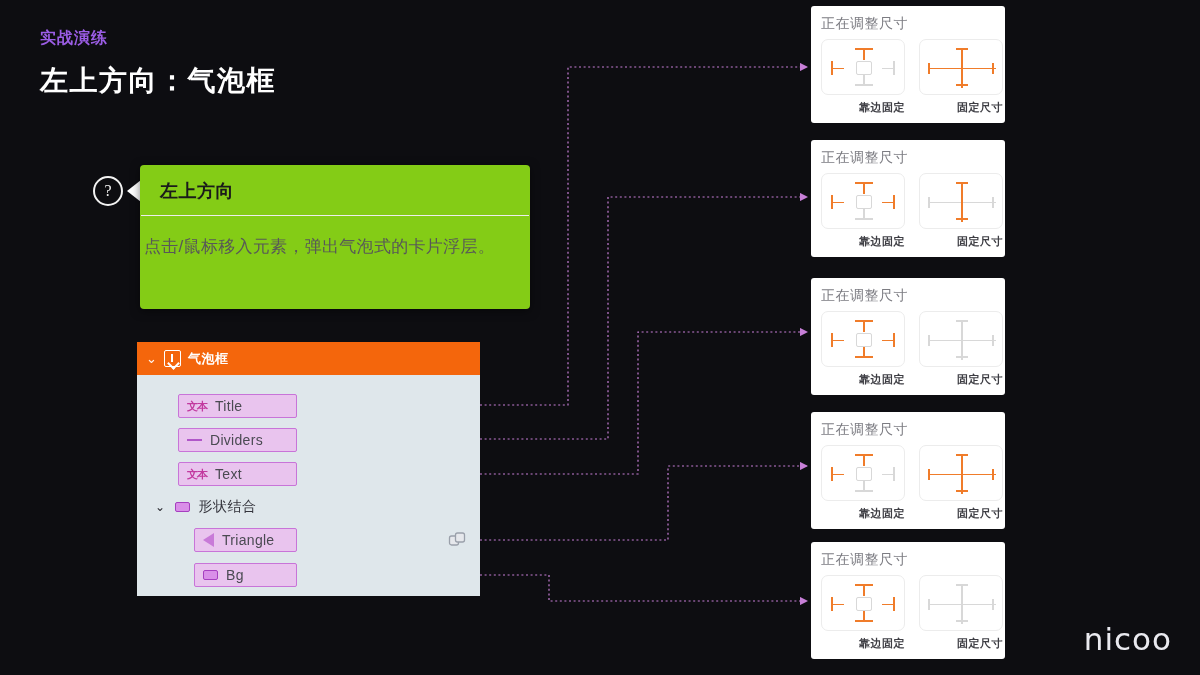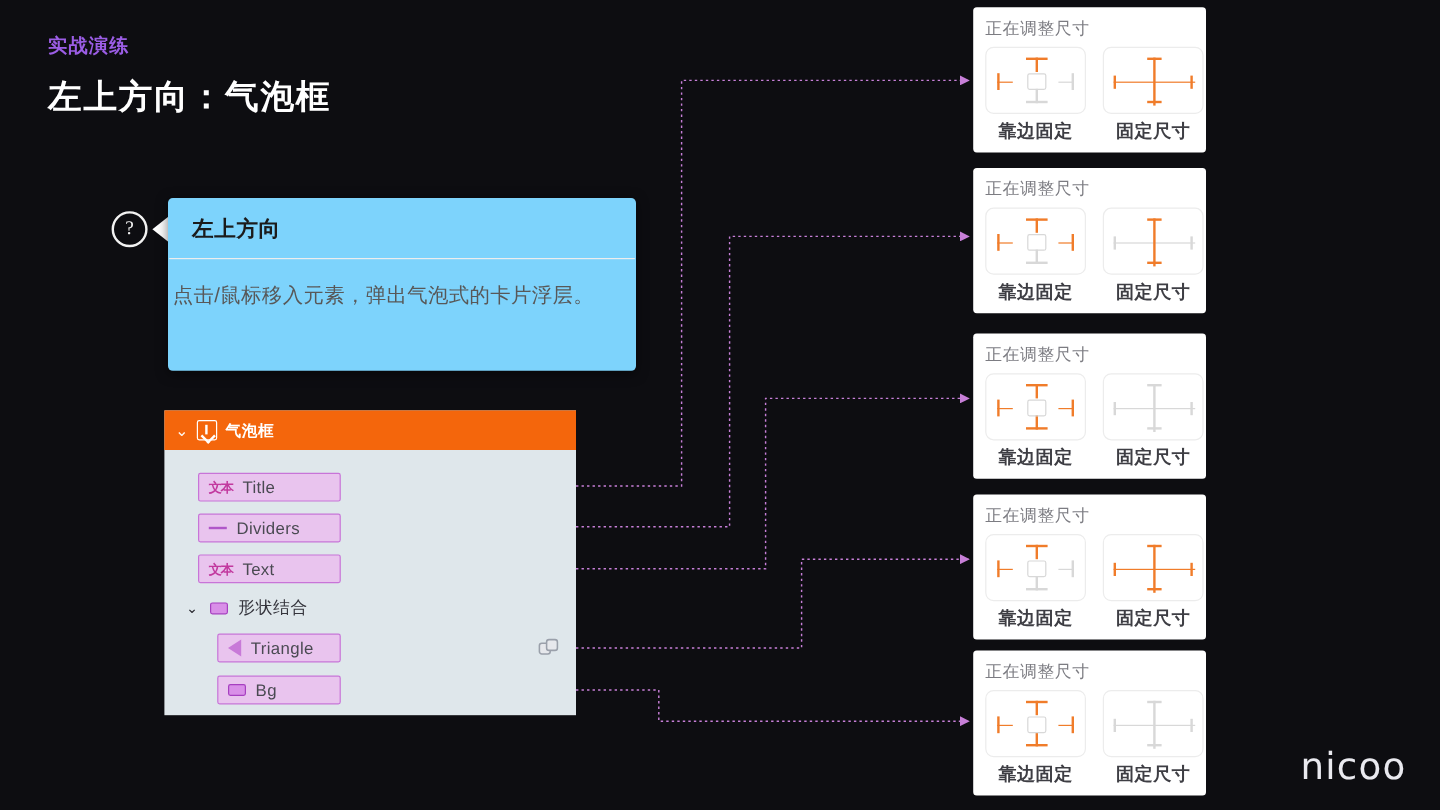--- a/index.html
+++ b/index.html
@@ -27,21 +27,21 @@
   .help-icon {
     position: absolute; left: 93px; top: 176px;
     width: 30px; height: 30px; border-radius: 50%;
     border: 2px solid #f2f2f2; color: #f2f2f2;
     font-size: 16px; line-height: 26px; text-align: center;
     font-family: "Liberation Serif", serif;
   }
   .tooltip-card {
     position: absolute; left: 140px; top: 165px;
     width: 390px; height: 144px;
-    background: #7dd3fc; border-radius: 4px;
+    background: #84cc16; border-radius: 4px;
     box-shadow: 0 2px 10px rgba(0,0,0,.5);
   }
   .tooltip-arrow {
     position: absolute; left: 127px; top: 180px;
     width: 0; height: 0;
     border-top: 11px solid transparent;
     border-bottom: 11px solid transparent;
     border-right: 14px solid #ffffff;
   }
   .tooltip-title {
@@ -81,20 +81,21 @@
     width: 7px; height: 7px; border-right: 2px solid #fff; border-bottom: 2px solid #fff;
     transform: rotate(45deg);
   }
   .hdr-label { font-size: 13px; font-weight: 700; letter-spacing: .5px; }
 
   .layer-row {
     position: absolute; display: flex; align-items: center; gap: 8px;
     height: 24px;
     background: #e9c4ee; border: 1px solid #c874d8; border-radius: 2px;
     padding-left: 8px;
+    margin-left: 13px;
   }
   .layer-row .lname { font-size: 14px; color: #4a4a52; letter-spacing: .3px; }
   .ico-text { font-size: 11px; font-weight: 700; color: #c2399f; letter-spacing: -1px; }
   .ico-line { display: inline-block; width: 15px; height: 2px; background: #b057c9; }
   .ico-rect { display: inline-block; width: 15px; height: 10px; background: #d98fe8; border: 1.5px solid #a63fc0; border-radius: 2px; }
   .ico-tri {
     width: 0; height: 0;
     border-top: 7px solid transparent; border-bottom: 7px solid transparent;
     border-right: 11px solid #c87ad8;
   }
@@ -112,21 +113,21 @@
     padding: 9px 10px 8px 10px;
   }
   .sizecard .ctitle { font-size: 14px; color: #7c7c82; letter-spacing: .5px; }
   .ctiles { display: flex; gap: 14px; margin-top: 6px; }
   .tile { width: 84px; }
   .tilebox {
     width: 84px; height: 56px; border: 1px solid #ececec;
     border-radius: 7px; background: #fff; position: relative;
   }
   .tilelabel {
-    text-align: center; font-size: 15px; color: #3e3e44;
+    text-align: right; font-size: 11px; color: #3e3e44;
     margin-top: 5px; letter-spacing: .5px; font-weight: 700;
   }
   
   .pin { position: absolute; background: #d8d8d8; }
   .pin.on { background: #f07c2a; }
   .pin-l-stem { left: 9px;  top: 27.5px; width: 13px; height: 1.6px; }
   .pin-l-cap  { left: 9px;  top: 21px;   width: 1.6px; height: 14px; }
   .pin-r-stem { right: 9px; top: 27.5px; width: 13px; height: 1.6px; }
   .pin-r-cap  { right: 9px; top: 21px;   width: 1.6px; height: 14px; }
   .pin-t-stem { left: 41px; top: 8px;    width: 1.6px; height: 12px; }

